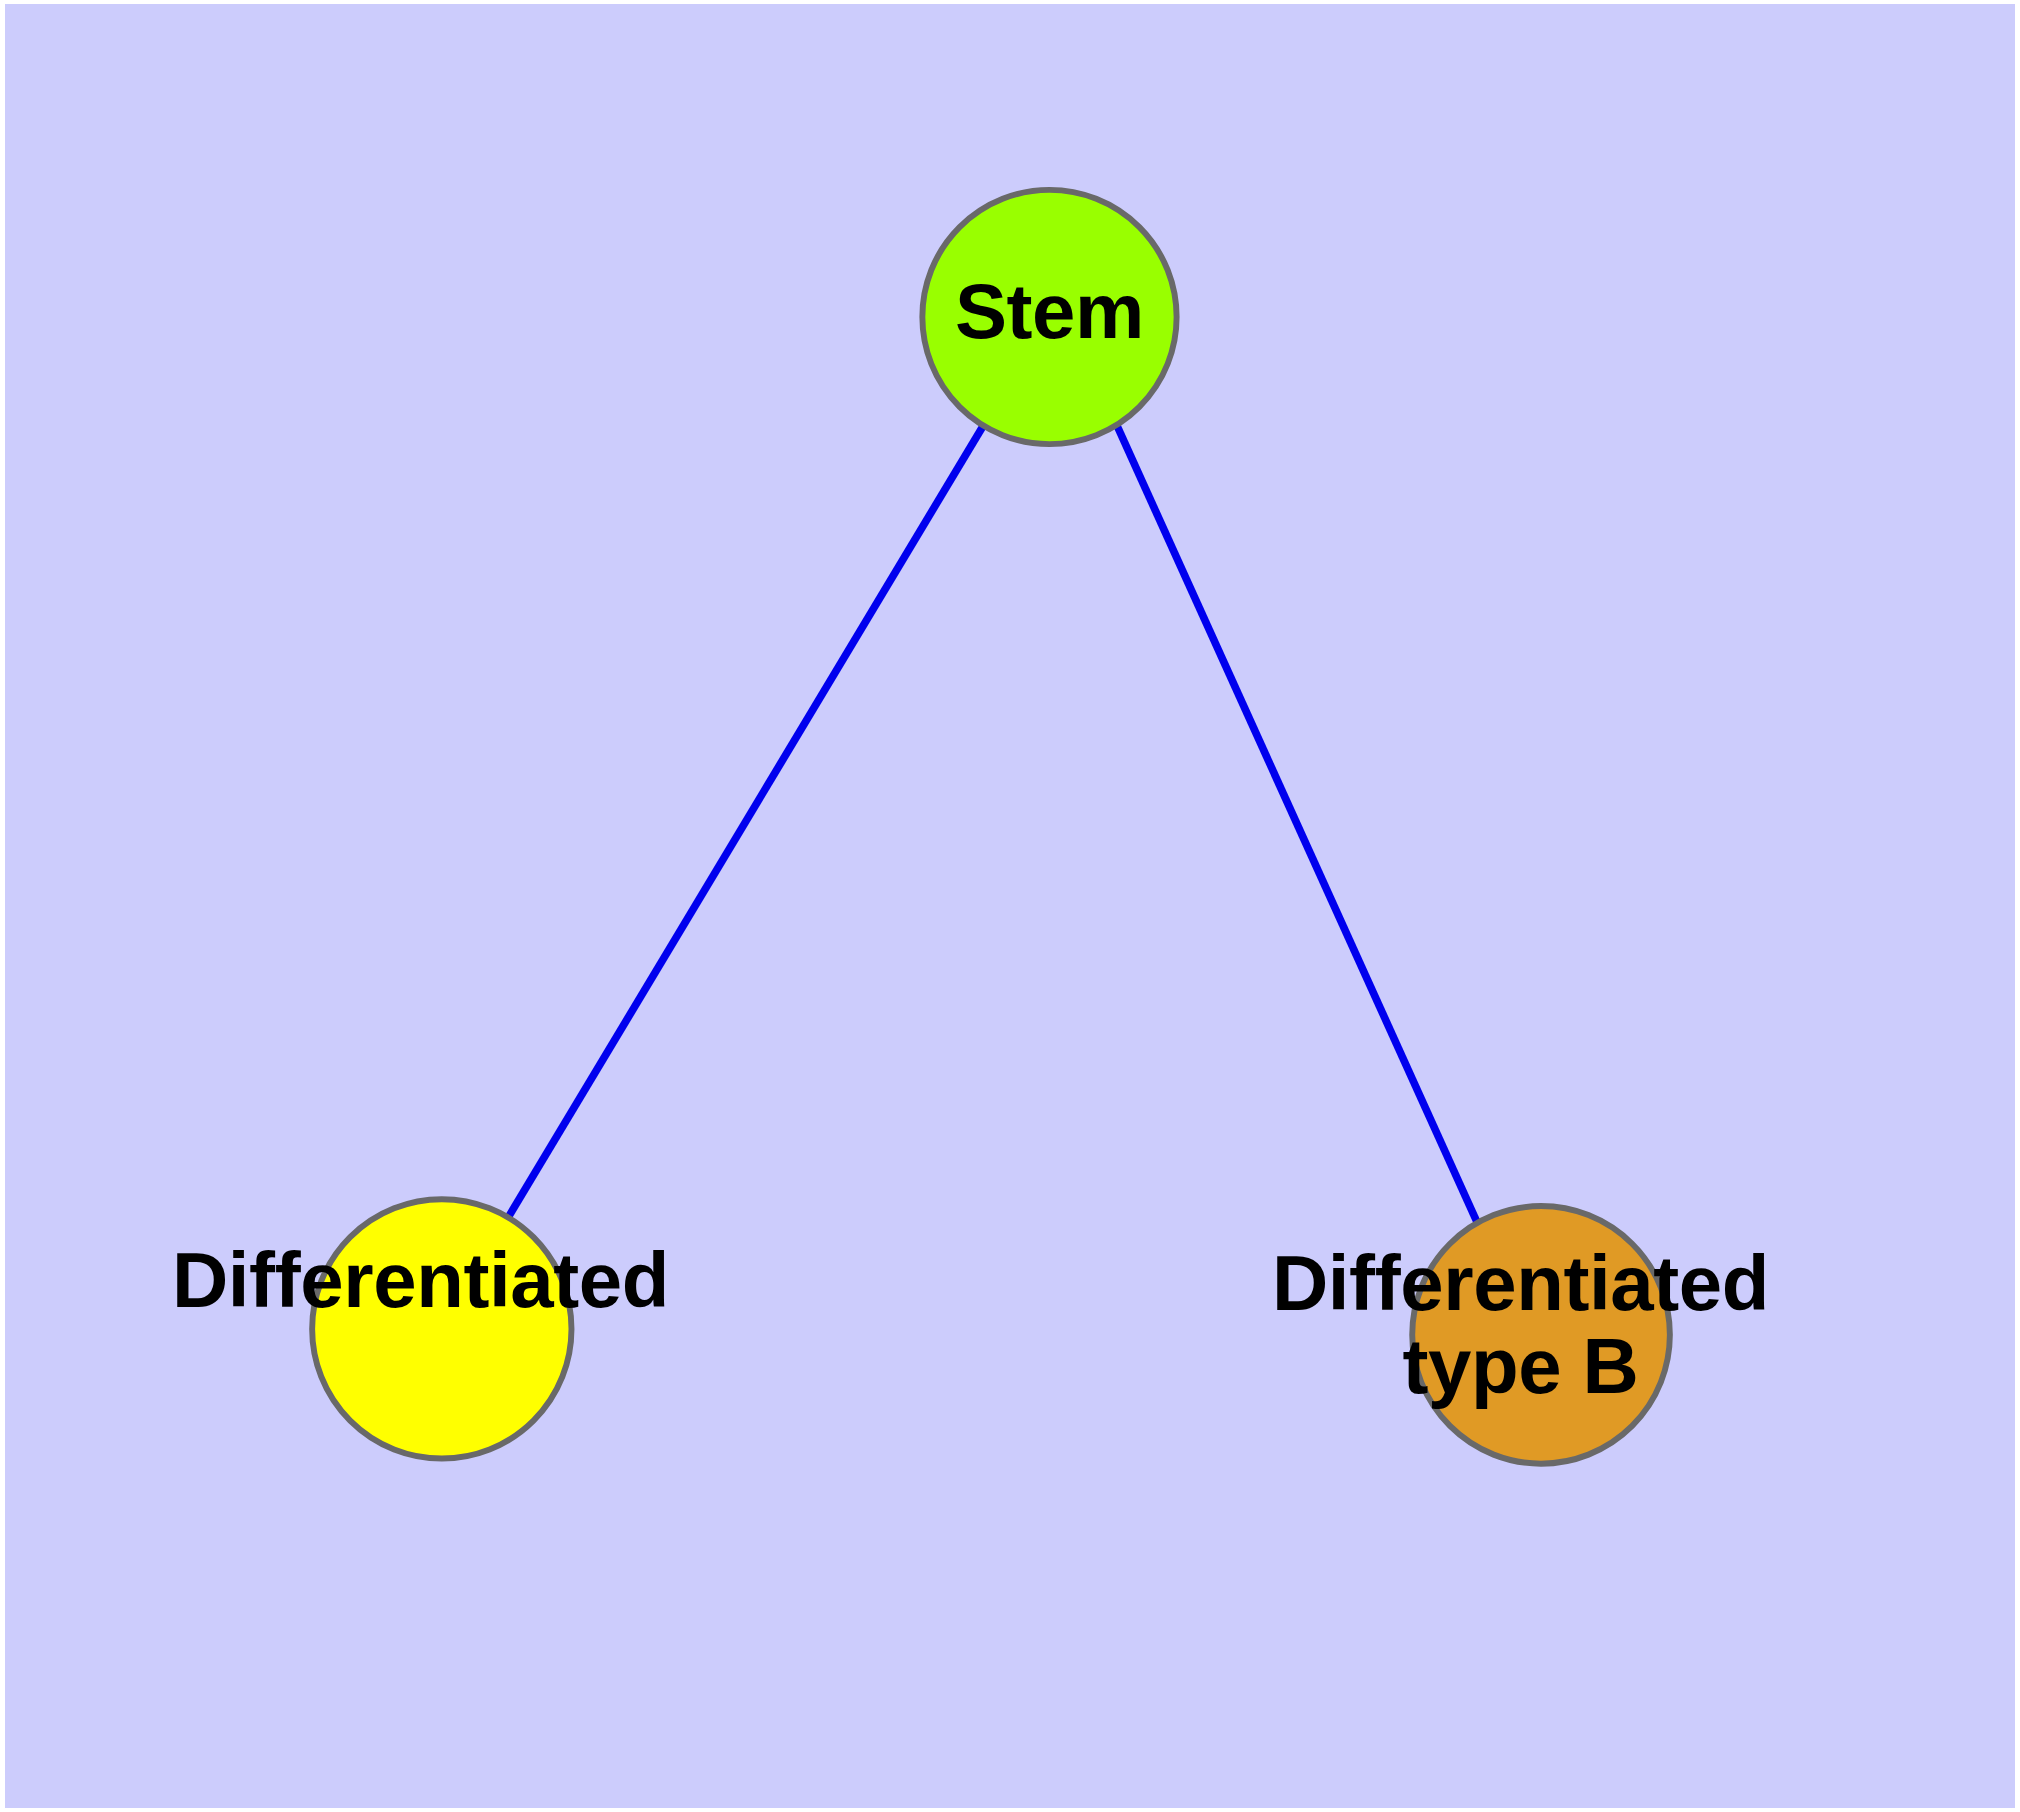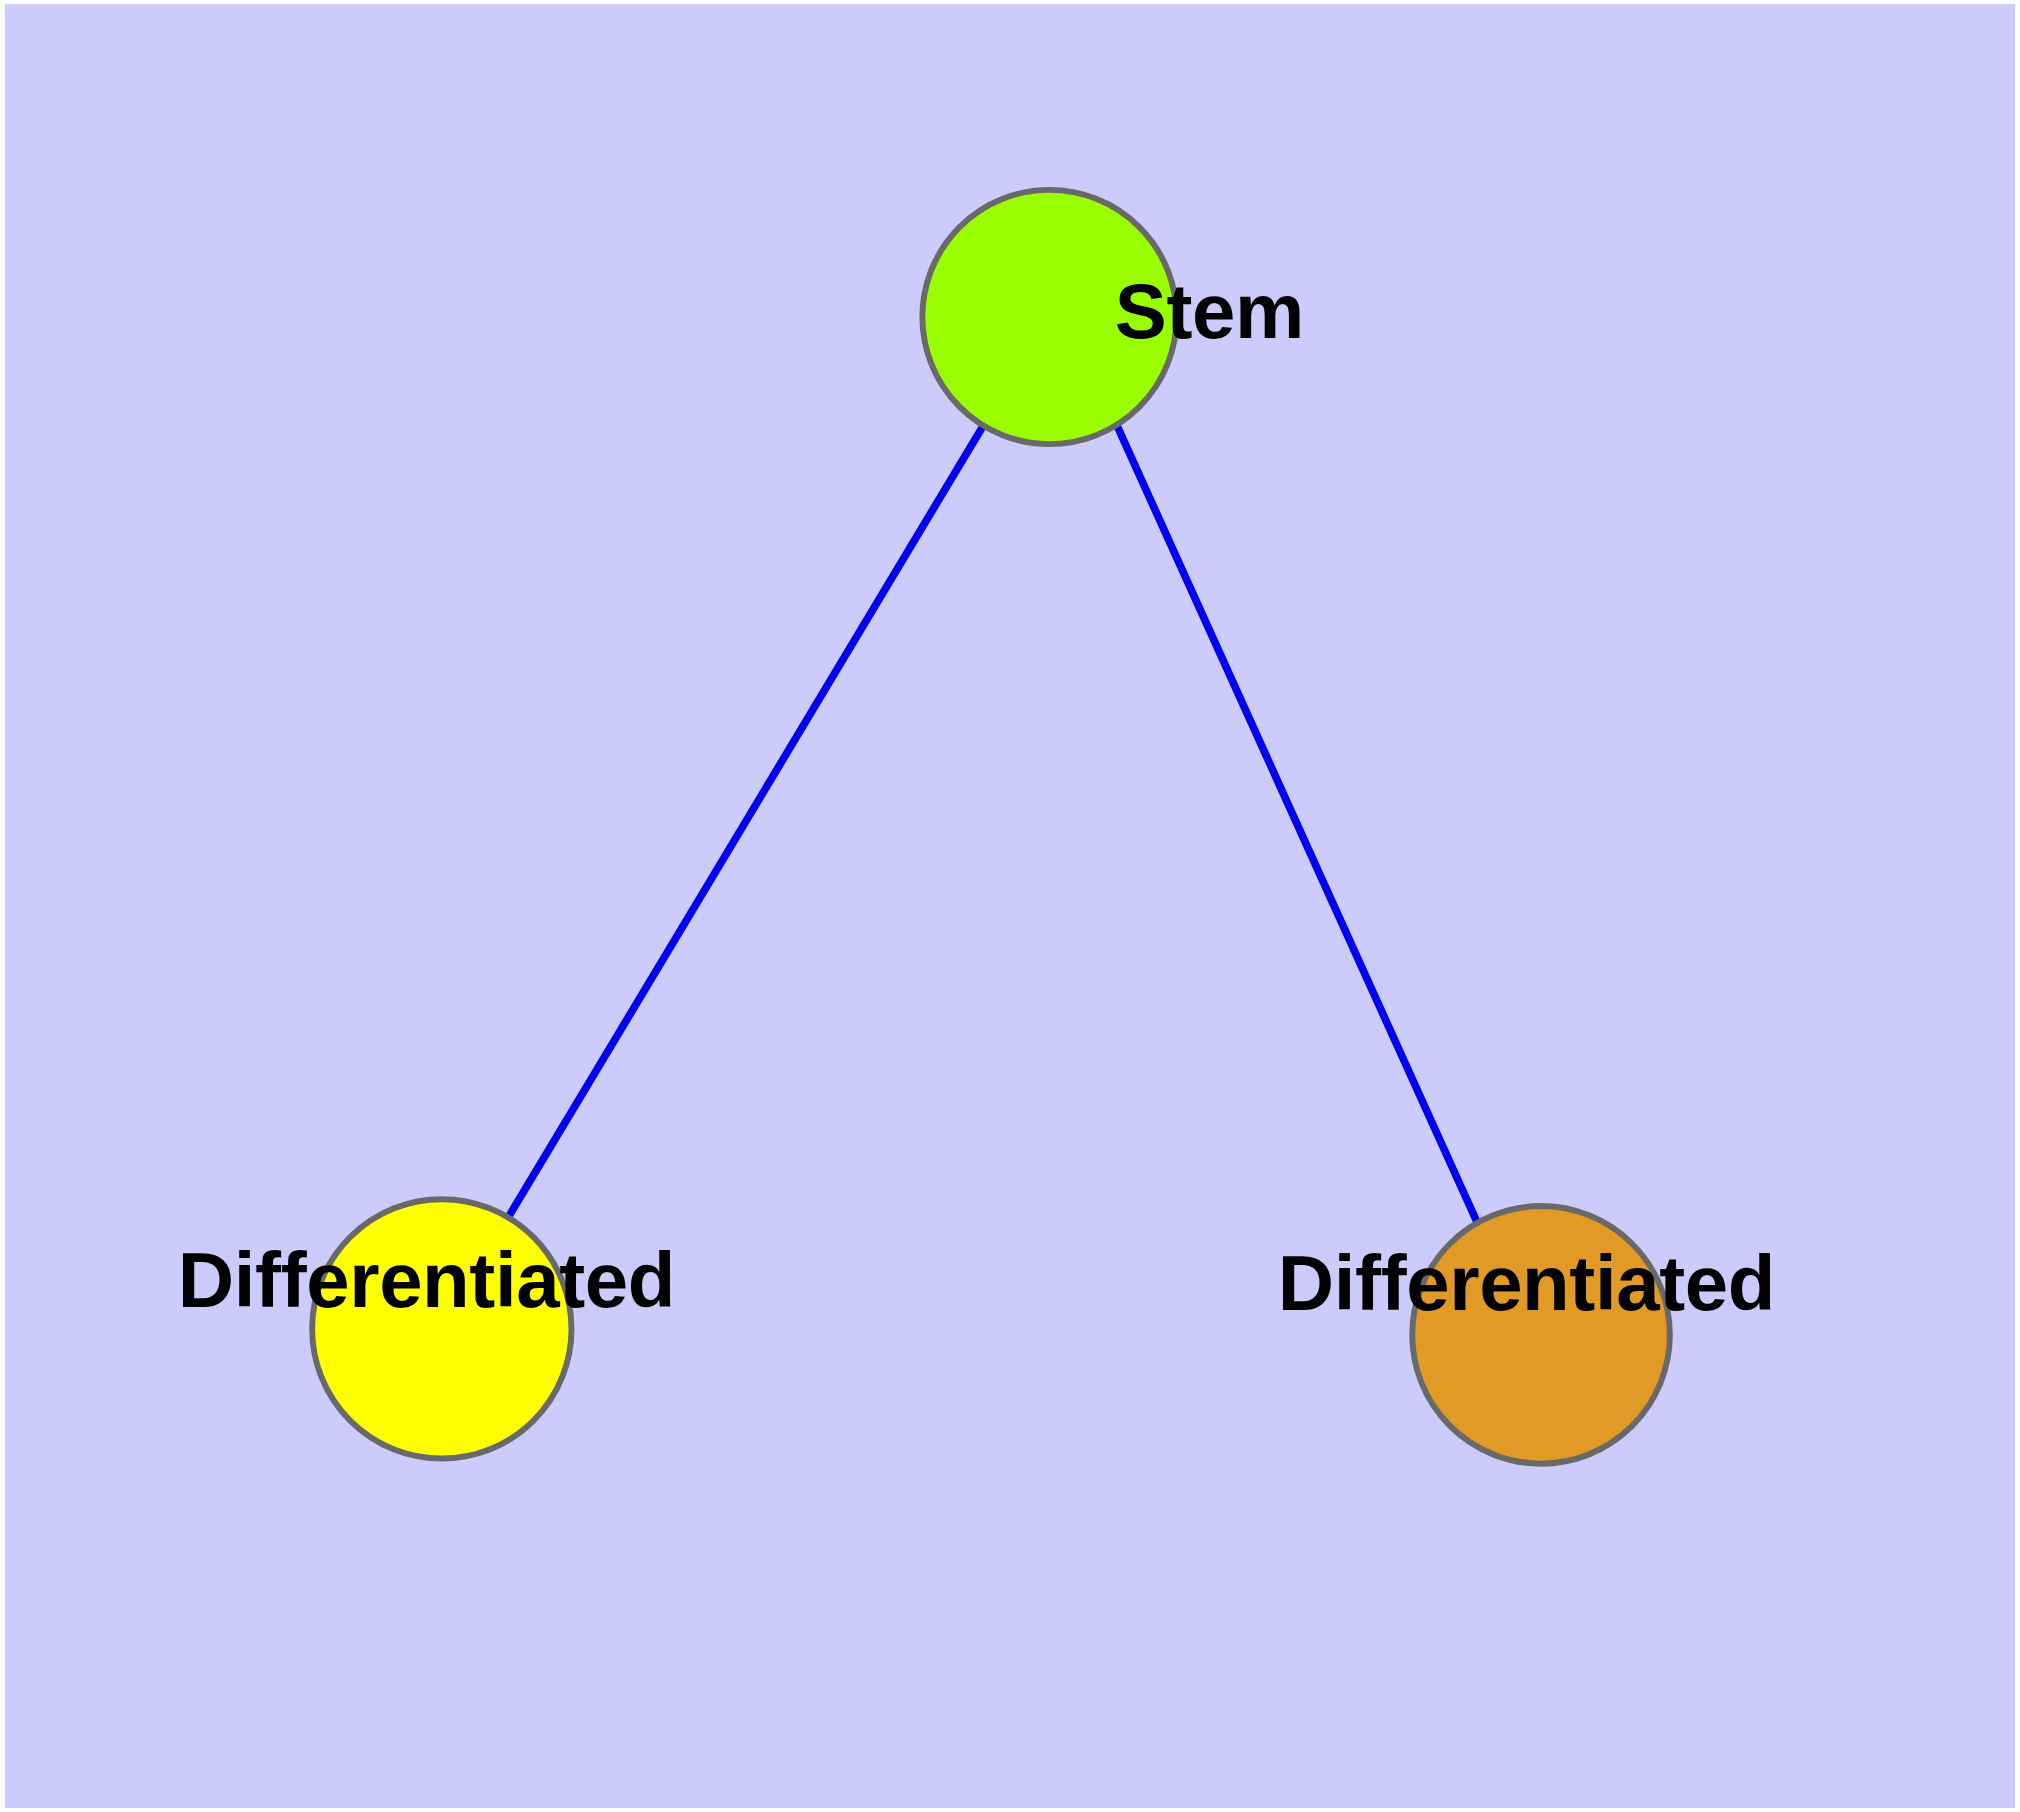--- a/index.html
+++ b/index.html
@@ -31,21 +31,21 @@
     width: 2021px;
     height: 1812px;
     display: block;
   }
   .node-label {
     position: absolute;
     color: #000000;
     font-weight: bold;
     font-size: 78px;
     line-height: 1.06;
-    text-align: right;
+    text-align: center;
     white-space: pre;
     letter-spacing: -0.4px;
     -webkit-font-smoothing: antialiased;
   }
   .label-stem {
     left: 795px;
     top: 270px;
     width: 509px;
   }
   .label-a {
@@ -74,15 +74,15 @@
       <circle cx="1238" cy="374" r="150" fill="#99ff00" stroke="#696969" stroke-width="7"></circle>
       <circle cx="521" cy="1568" r="153" fill="#ffff00" stroke="#696969" stroke-width="7"></circle>
       <circle cx="1818" cy="1575" r="152" fill="#e09a25" stroke="#696969" stroke-width="7"></circle>
     </g>
   </svg>
 
   <div class="node-label label-stem">Stem</div>
 
   <div class="node-label label-a"><span>Differentiated</span><br></div>
 
-  <div class="node-label label-b"><span>Differentiated</span><br></div>
+  <div class="node-label label-b"><span>Differentiated</span><br><span>type B</span></div>
 </div>
 
 
 </body></html>

